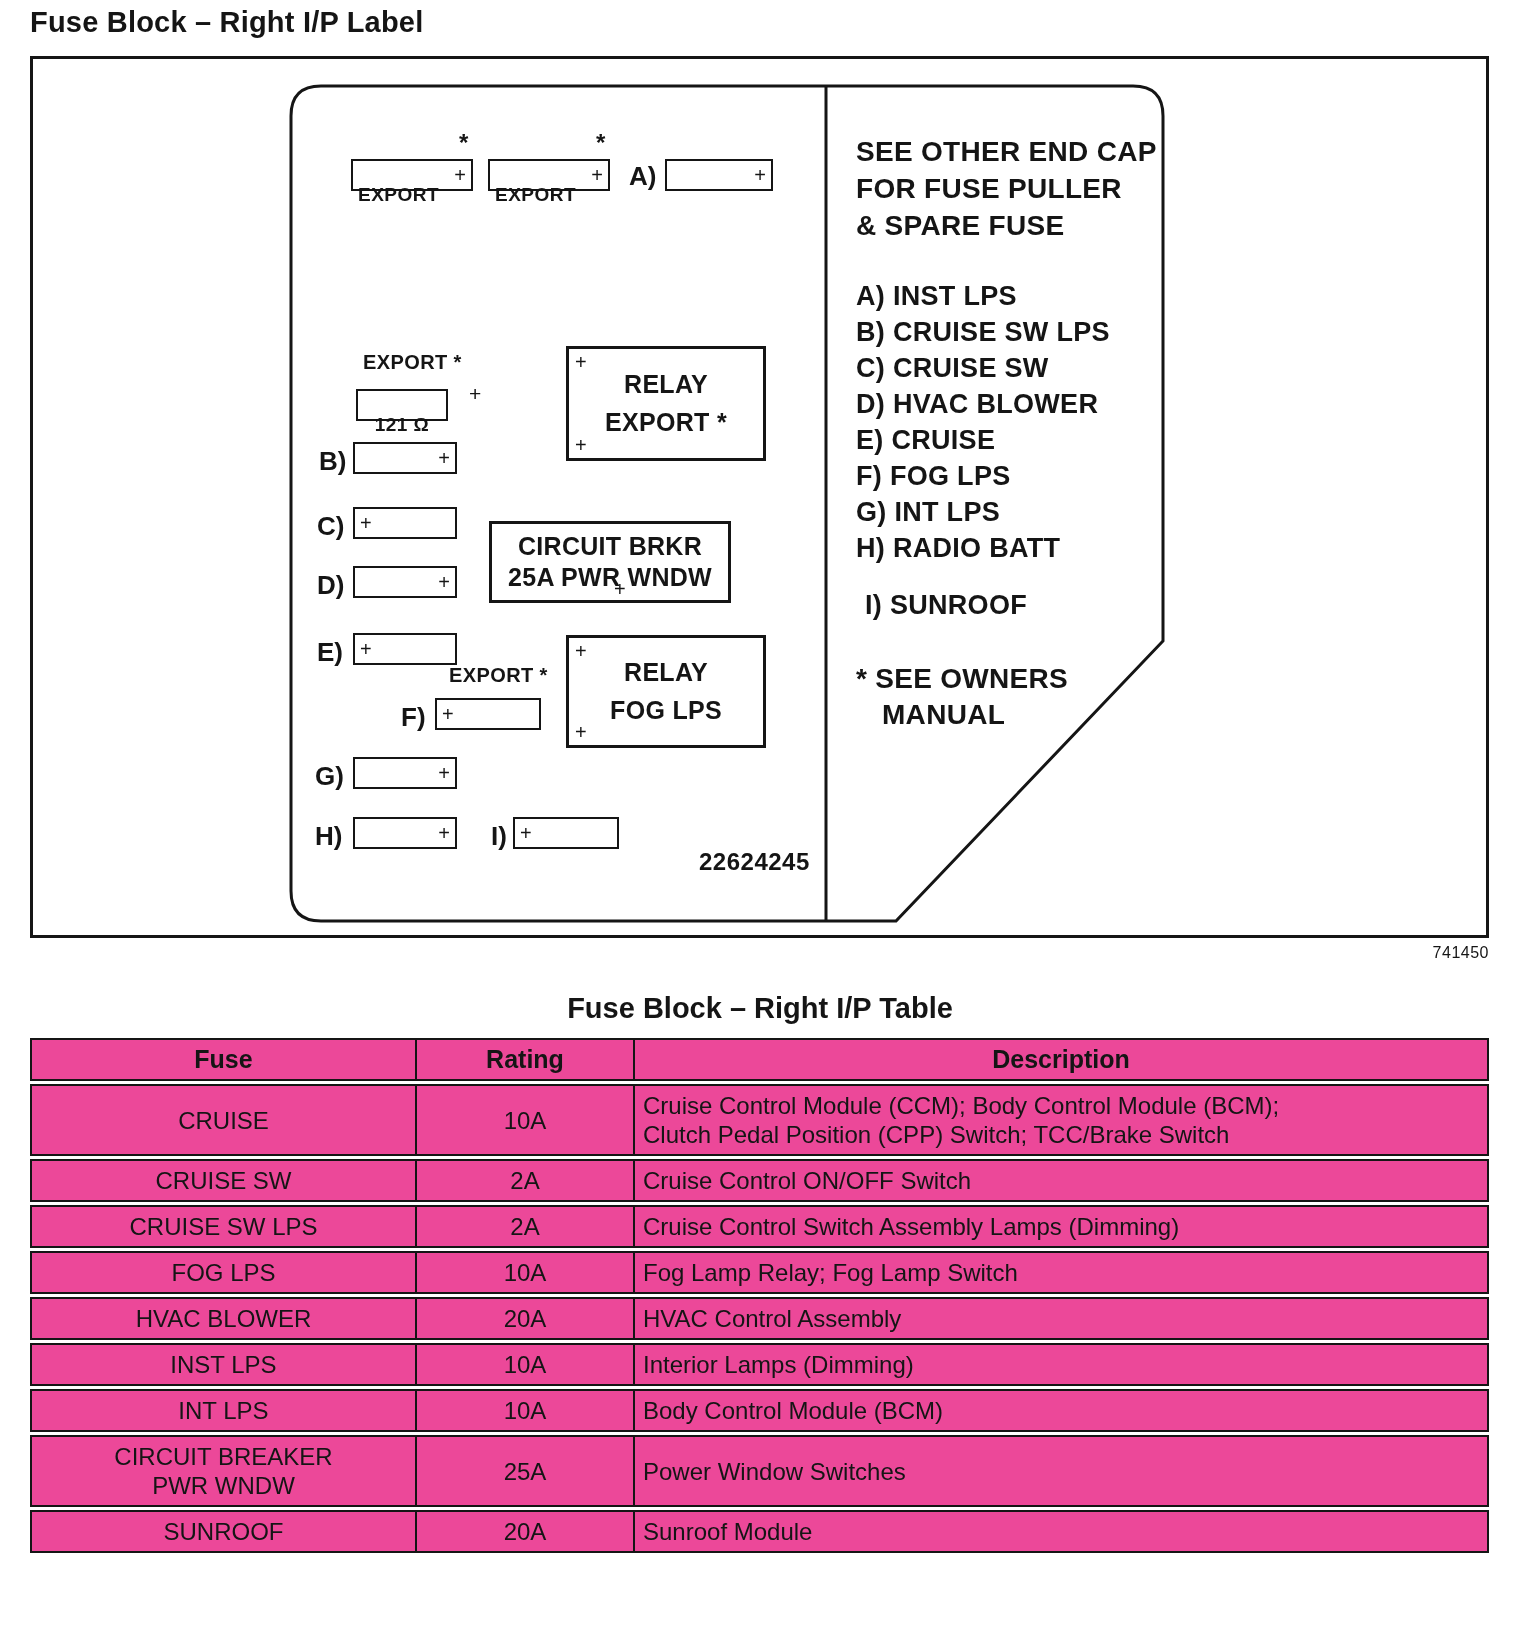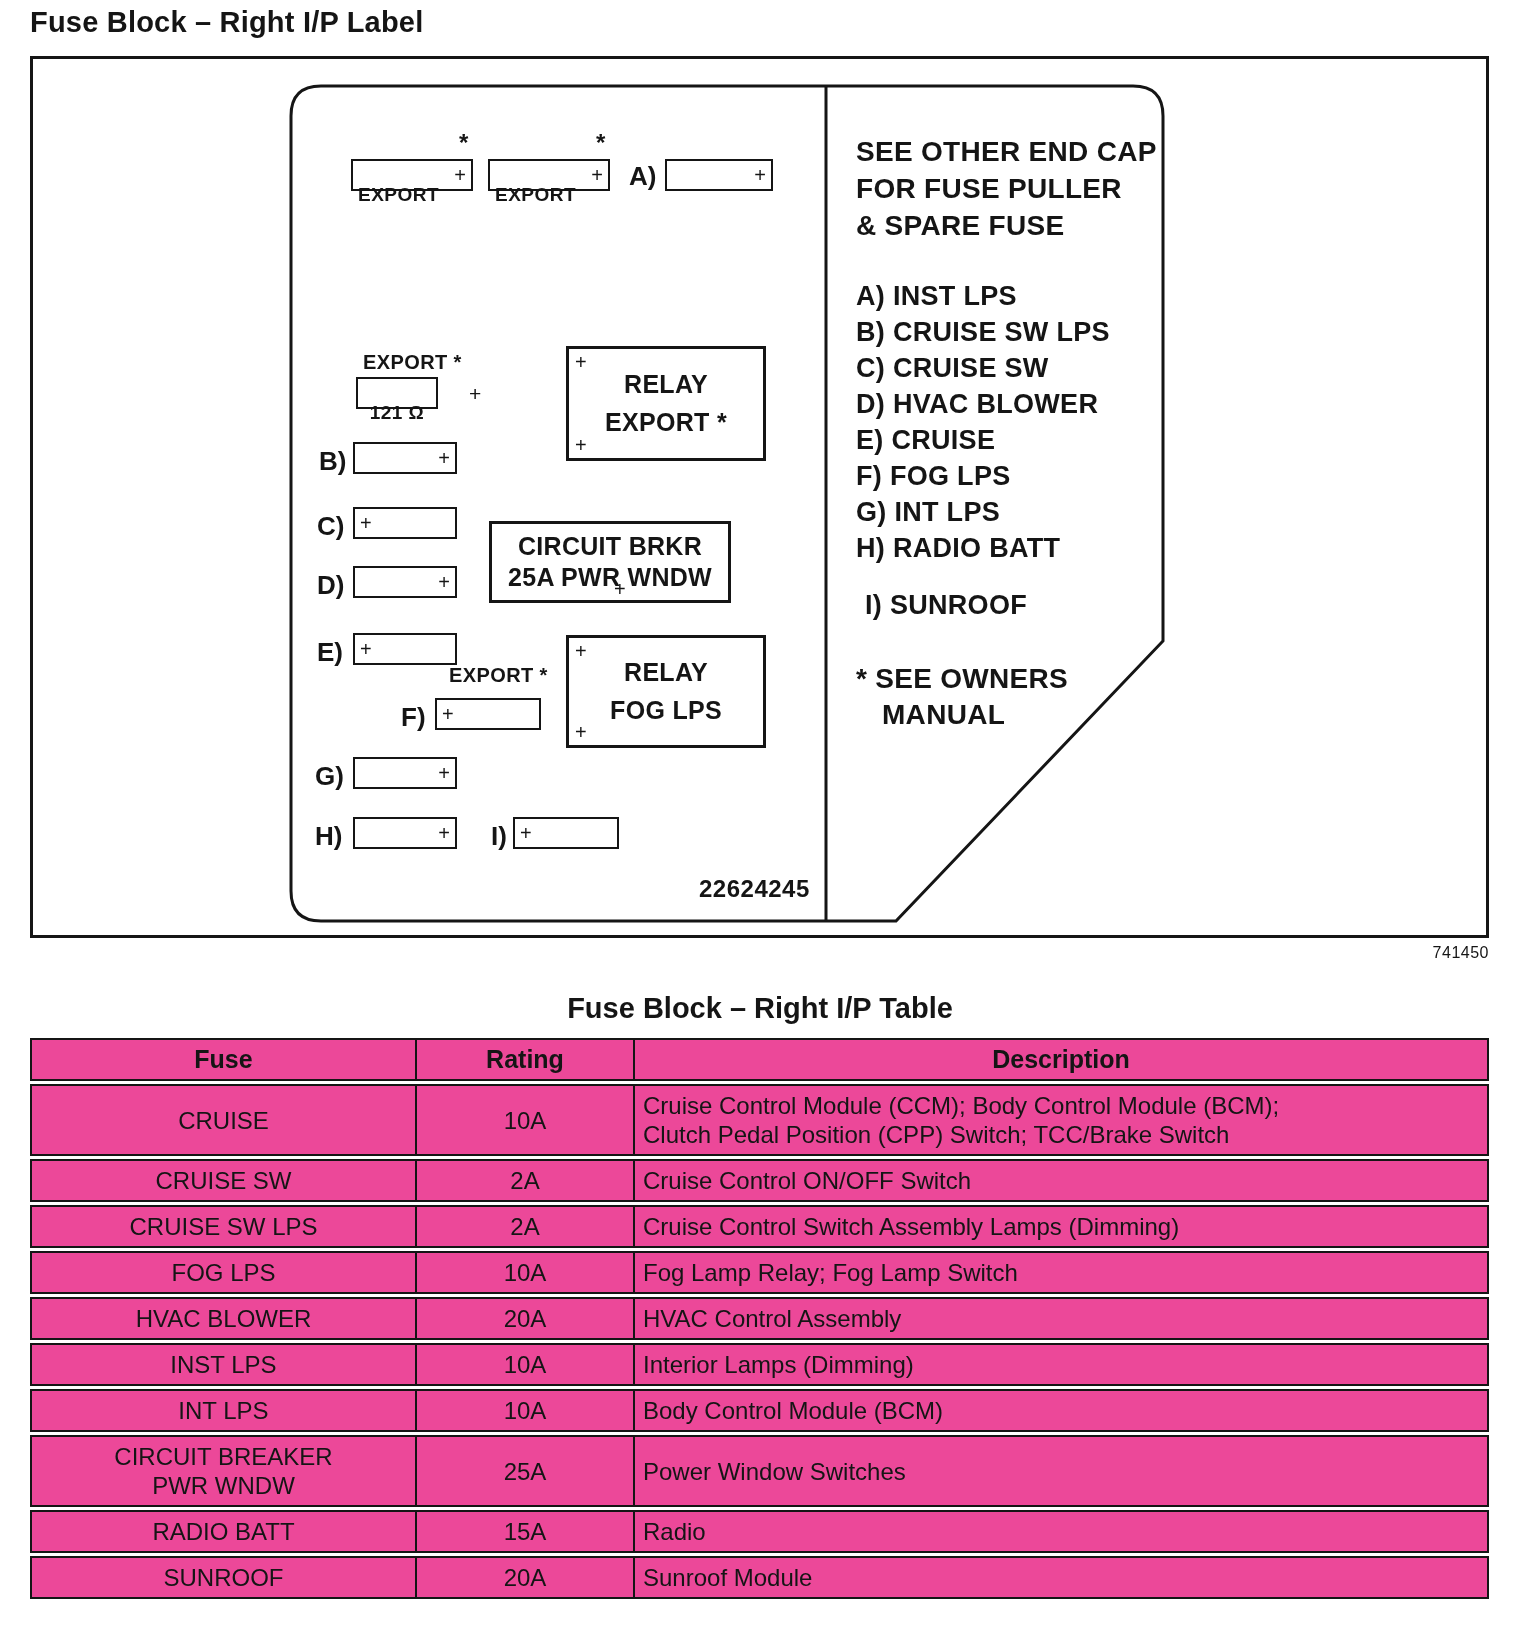--- a/index.html
+++ b/index.html
@@ -106,21 +106,21 @@
     <div class="fuse-slot between" style="left:455px;top:100px;width:122px">
       <span class="slot-text">EXPORT</span>
       <span class="plus">+</span>
     </div>
     <span class="slot-label" style="left:596px;top:102px">A)</span>
     <div class="fuse-slot right" style="left:632px;top:100px;width:108px">
       <span class="plus">+</span>
     </div>
 
     <div class="resistor-label" style="left:330px;top:292px">EXPORT *</div>
-    <div class="fuse-slot center" style="left:323px;top:318px;width:82px">
+    <div class="fuse-slot center" style="left:323px;top:330px;width:92px">
       <span class="slot-text">121 Ω</span>
     </div>
     <span class="sym small" style="left:436px;top:323px">+</span>
 
     <div class="relay-box" style="left:533px;top:287px;width:200px;height:115px">
       <span class="corner-plus tl">+</span>
       <span class="corner-plus bl">+</span>
       <div class="box-line">RELAY</div>
       <div class="box-line">EXPORT *</div>
     </div>
@@ -171,21 +171,21 @@
 
     <span class="slot-label" style="left:282px;top:762px">H)</span>
     <div class="fuse-slot right" style="left:320px;top:758px;width:104px">
       <span class="plus">+</span>
     </div>
     <span class="slot-label" style="left:458px;top:762px">I)</span>
     <div class="fuse-slot left" style="left:480px;top:758px;width:106px">
       <span class="plus">+</span>
     </div>
 
-    <div class="part-number" style="left:666px;top:816px">22624245</div>
+    <div class="part-number" style="left:666px;top:789px">22624245</div>
 
     <div class="right-col" style="left:823px;top:74px">
       <div class="note-line">SEE OTHER END CAP</div>
       <div class="note-line">FOR FUSE PULLER</div>
       <div class="note-line">&amp; SPARE FUSE</div>
     </div>
 
     <div class="legend" style="left:823px;top:219px">
       <div class="legend-item">A) INST LPS</div>
       <div class="legend-item">B) CRUISE SW LPS</div>
@@ -252,24 +252,19 @@
       <div class="t-cell c2">10A</div>
       <div class="t-cell c3">Body Control Module (BCM)</div>
     </div>
     <div class="t-row">
       <div class="t-cell c1">CIRCUIT BREAKER
 PWR WNDW</div>
       <div class="t-cell c2">25A</div>
       <div class="t-cell c3">Power Window Switches</div>
     </div>
     <div class="t-row">
-      <div class="t-cell c1">RADIO BATT</div>
-      <div class="t-cell c2">15A</div>
-      <div class="t-cell c3">Radio</div>
-    </div>
-    <div class="t-row">
       <div class="t-cell c1">SUNROOF</div>
       <div class="t-cell c2">20A</div>
       <div class="t-cell c3">Sunroof Module</div>
     </div>
   </div>
 
 </div>
 
 </body></html>

